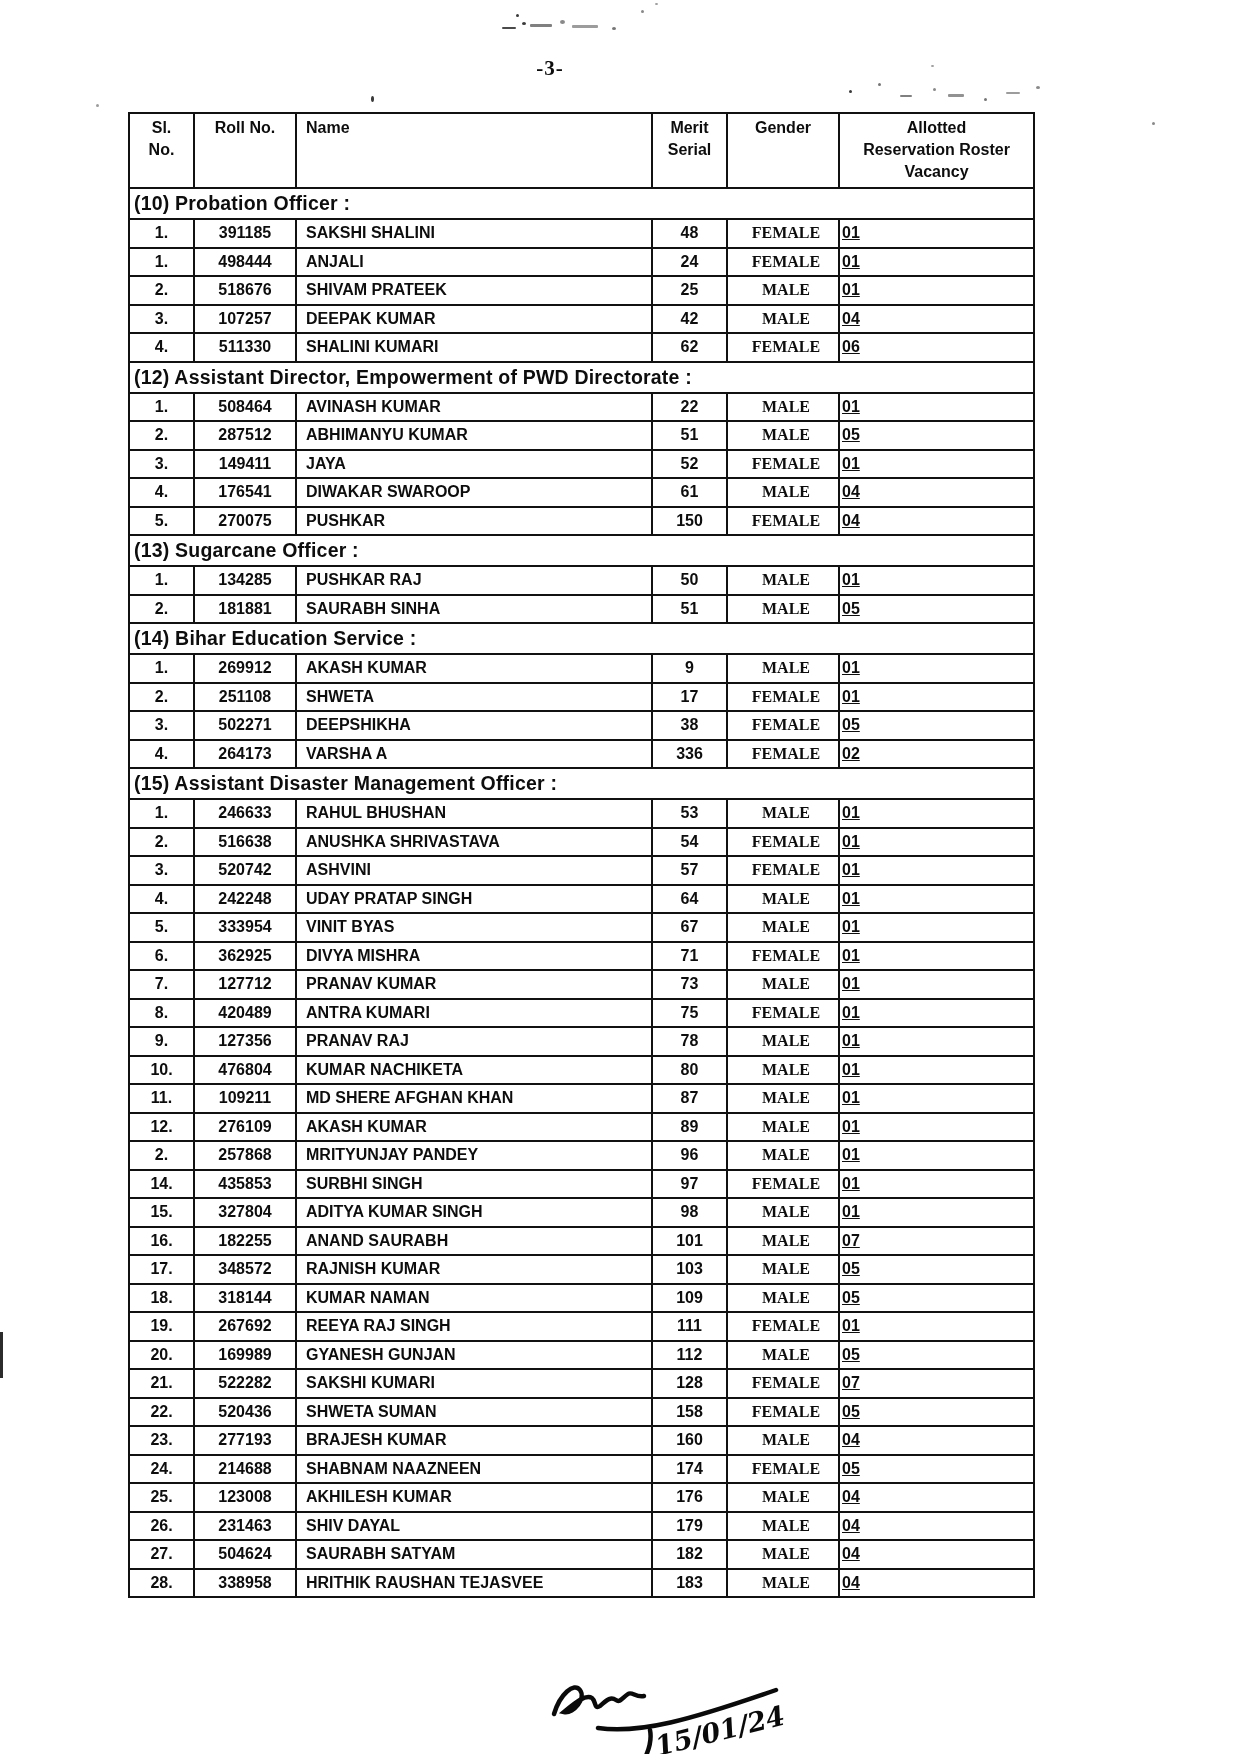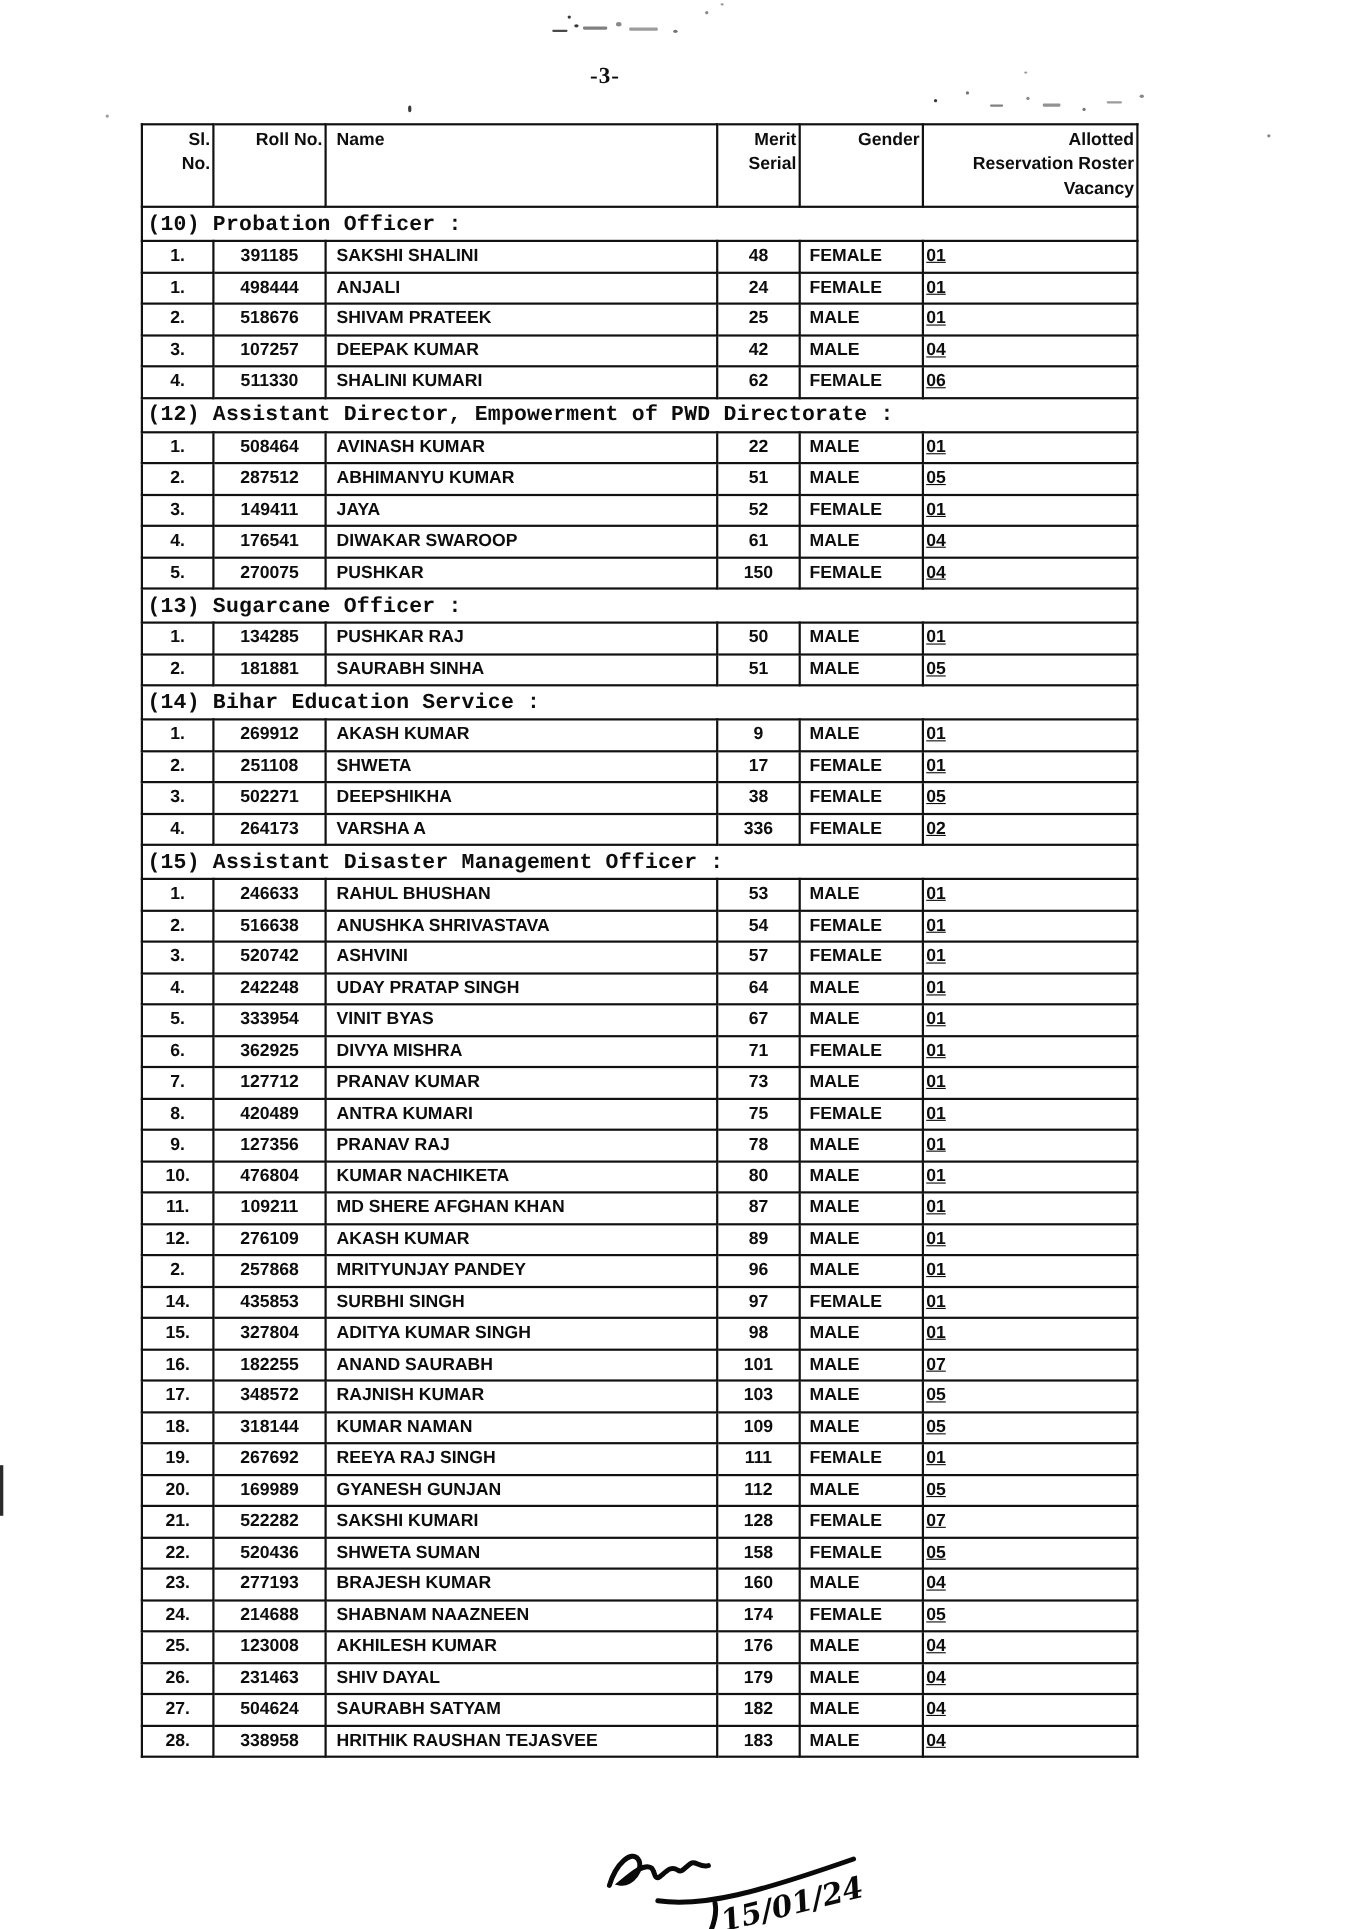--- a/index.html
+++ b/index.html
@@ -32,44 +32,44 @@
   .merit-table th,.merit-table td{
     border:2px solid #111;
     padding:0 2px;
     overflow:hidden;
   }
   .merit-table thead th{
     height:70px;
     vertical-align:top;
     padding-top:3px;
     font-size:16px;font-weight:700;
-    text-align:right;
+    text-align:center;
     white-space:pre-line;
     line-height:22px;
   }
   .merit-table thead th.h-name{text-align:left;padding-left:9px;}
   .merit-table td.section-cell{
     height:29px;
-    font-family:Liberation Mono, monospace;
+    font-family:Liberation Sans, sans-serif;
     font-size:19.5px;font-weight:700;
     padding-left:4px;
     letter-spacing:.2px;
     white-space:nowrap;
   }
   .merit-table tr.data-row td{
     height:26.5px;
     font-size:16px;font-weight:700;
     line-height:18px;
     white-space:nowrap;
   }
   .merit-table td.col-sl{text-align:center;}
   .merit-table td.col-roll{text-align:center;}
   .merit-table td.col-name{text-align:left;padding-left:9px;}
   .merit-table td.col-merit{text-align:center;}
-  .merit-table td.col-gender{text-align:left;padding-left:8px;}
+  .merit-table td.col-gender{text-align:center;padding-left:8px;font-family:Liberation Serif, serif;}
   .merit-table td.col-vacancy{text-align:left;text-decoration:underline;}
   .speck{position:absolute;background:#3a3a3a;border-radius:50%;}
   .dash{position:absolute;background:#4a4a4a;border-radius:1px;}
   .edge-mark{position:absolute;left:0;top:1332px;width:3px;height:46px;background:#2b2b2b;}
   .signature{position:absolute;left:540px;top:1668px;}
 </style>
 </head>
 <body>
 
 <div class="page">

